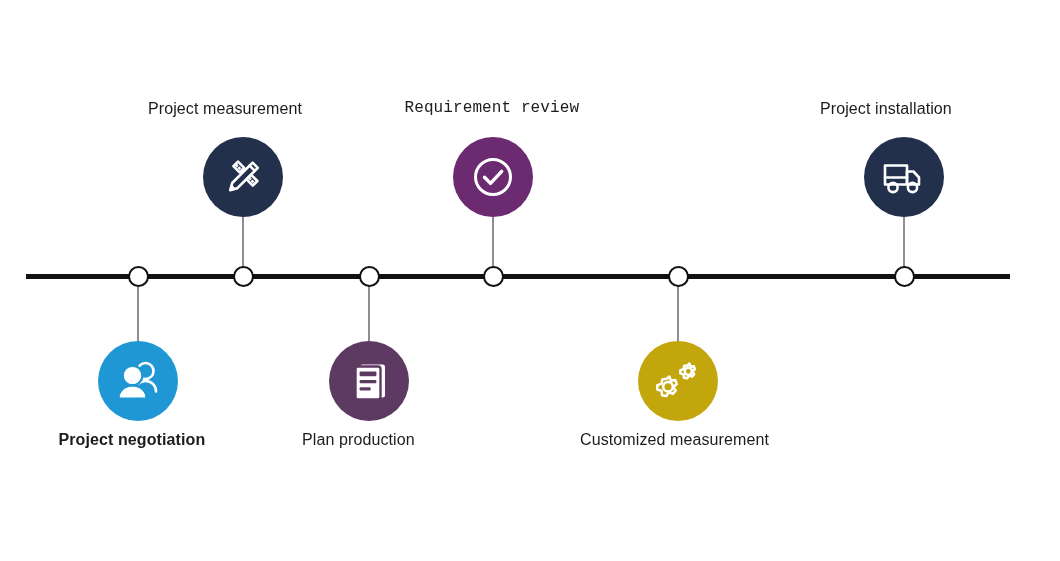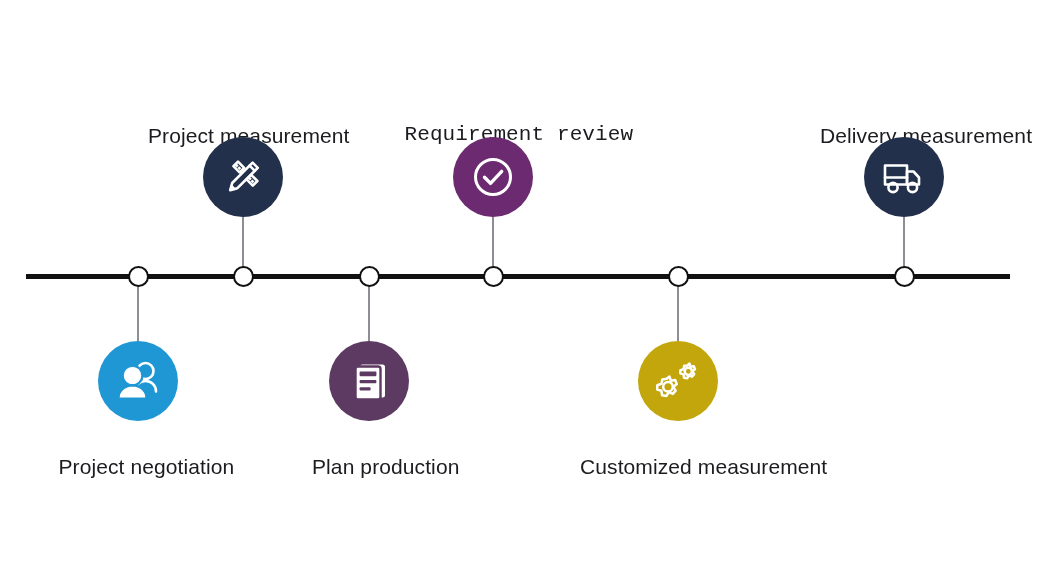--- a/index.html
+++ b/index.html
@@ -51,26 +51,25 @@
     border-radius: 50%;
     z-index: 3;
     display: flex;
     align-items: center;
     justify-content: center;
   }
   .bubble svg { display: block; }
   
   .caption {
     position: absolute;
-    font-size: 21px;
+    font-size: 16px;
     color: #1c1c20;
     white-space: nowrap;
     letter-spacing: 0.1px;
     z-index: 2;
-    margin-top: 24px;
   }
 </style>
 </head>
 <body>
 
 <div id="canvas">
 
   <div class="axis-line"></div>
 
   <div id="steps-layer">
@@ -81,21 +80,21 @@
         <circle cx="30.5" cy="11" r="8" stroke="white" stroke-width="2.6"></circle>
         <path d="M20 31.5c0-6.2 4.8-10.5 10.5-10.5S41 25.3 41 31.5" stroke="white" stroke-width="2.6" stroke-linecap="round"></path>
         <circle cx="17.5" cy="15.5" r="8.6" fill="white" stroke="white" stroke-width="1"></circle>
         <path d="M4.5 37.5c0-7 5.9-12.2 13-12.2s13 5.2 13 12.2z" fill="white"></path>
         <circle cx="17.5" cy="15.5" r="9.9" stroke="#1f97d4" stroke-width="2.2" fill="none"></circle>
         <path d="M3.2 38.8c0-7.8 6.4-13.5 14.3-13.5s14.3 5.7 14.3 13.5" stroke="#1f97d4" stroke-width="2.2" fill="none"></path>
       </svg>
         </span>
       </div>
       <div class="node" style="left: 127.5px;"></div>
-      <div class="caption" style="top: 431px; left: 58.5px;">Project negotiation</div>
+      <div class="caption" style="top: 431px; left: 58.5px; font-weight: bold;">Project negotiation</div>
       <div class="stem" style="left: 242.25px; top: 217px; height: 59px;"></div>
       <div class="bubble" style="left: 203px; top: 137px; background: rgb(34, 48, 76);">
         <span>
           <svg width="48" height="48" viewBox="0 0 48 48" fill="none">
         <g stroke="white" stroke-width="2.6" stroke-linejoin="round" stroke-linecap="round" fill="none">
           <path d="M33.6 9.6l5.2 5.2L18.4 35.2l-7.2 2 2-7.2z"></path>
           <path d="M30.6 12.6l5.2 5.2"></path>
           <path d="M12.8 33.4l2.4 2.4"></path>
         </g>
         <g stroke="white" stroke-width="2.6" stroke-linejoin="round" fill="none">
@@ -115,21 +114,21 @@
           <svg width="44" height="44" viewBox="0 0 44 44" fill="none">
         <rect x="13" y="5.5" width="25" height="33" rx="2.5" fill="white"></rect>
         <rect x="8.5" y="7.5" width="25" height="33" rx="2.5" fill="white" stroke="#5d3a62" stroke-width="2.4"></rect>
         <rect x="12.6" y="12.6" width="16.8" height="4.6" rx="1" fill="#5d3a62"></rect>
         <rect x="12.6" y="21" width="16.8" height="3.2" rx="1" fill="#5d3a62"></rect>
         <rect x="12.6" y="28.2" width="11" height="3.2" rx="1" fill="#5d3a62"></rect>
       </svg>
         </span>
       </div>
       <div class="node" style="left: 358.5px;"></div>
-      <div class="caption" style="top: 431px; left: 312px;">Plan production</div>
+      <div class="caption" style="top: 431px; left: 302px;">Plan production</div>
       <div class="stem" style="left: 492.25px; top: 217px; height: 59px;"></div>
       <div class="bubble" style="left: 453px; top: 137px; background: rgb(108, 42, 112);">
         <span>
           <svg width="48" height="48" viewBox="0 0 48 48" fill="none">
         <circle cx="24" cy="24" r="17.5" stroke="white" stroke-width="3"></circle>
         <path d="M15.5 24.2l6 6.2 11.2-12" stroke="white" stroke-width="3.4" stroke-linecap="round" stroke-linejoin="round"></path>
       </svg>
         </span>
       </div>
       <div class="node" style="left: 482.5px;"></div>
@@ -157,16 +156,16 @@
           <path d="M4 8.5h22v19H4z"></path>
           <path d="M26 14.5h6.5l5.5 6v7H26z"></path>
           <path d="M4 20.5h22"></path>
         </g>
         <circle cx="12" cy="30.5" r="4.6" fill="none" stroke="white" stroke-width="2.6"></circle>
         <circle cx="31.5" cy="30.5" r="4.6" fill="none" stroke="white" stroke-width="2.6"></circle>
       </svg>
         </span>
       </div>
       <div class="node" style="left: 893.5px;"></div>
-      <div class="caption" style="top: 100px; left: 820px;">Delivery measurement</div>
+      <div class="caption" style="top: 100px; left: 820px;">Project installation</div>
     </div>
 
 </div>
 
 </body></html>

